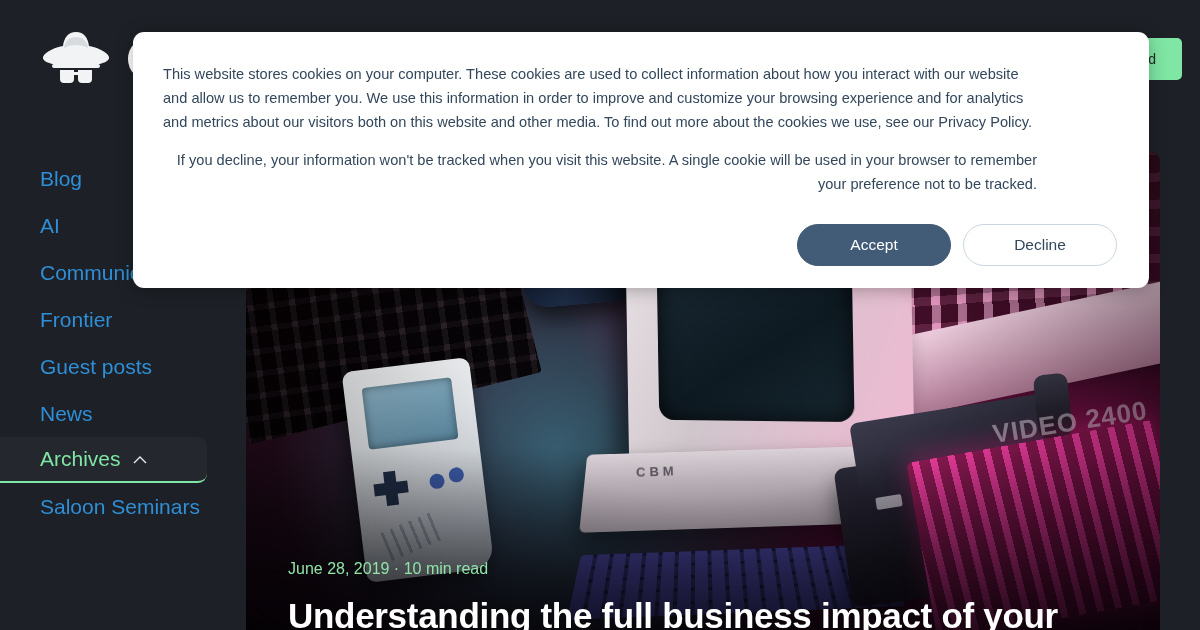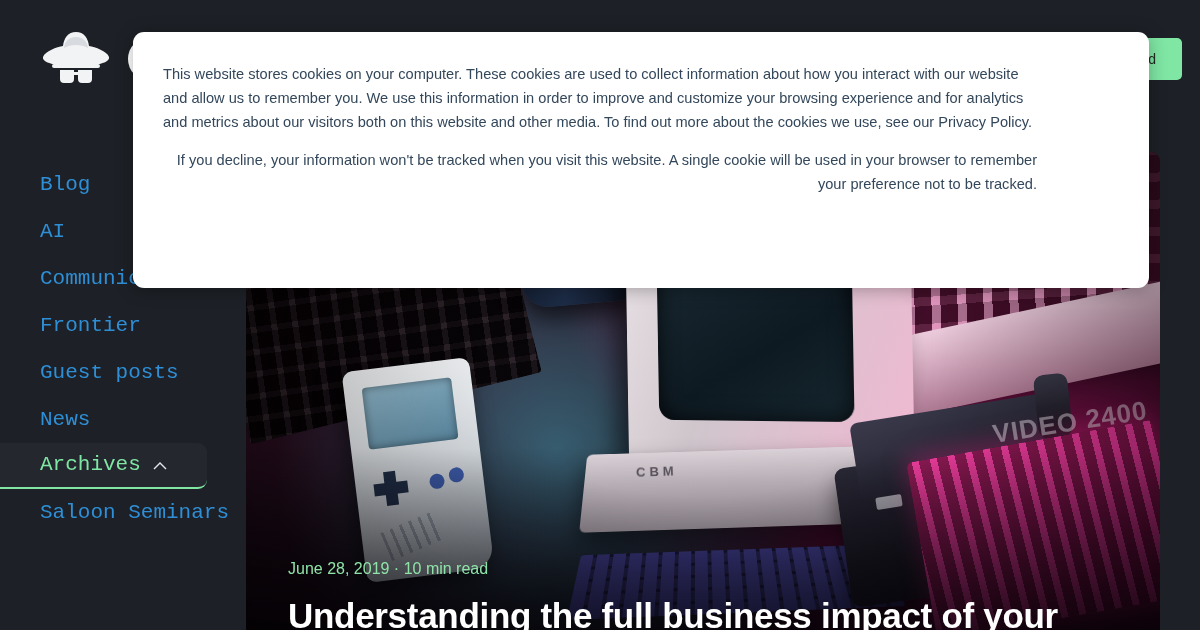--- a/index.html
+++ b/index.html
@@ -59,23 +59,22 @@
     font-size: 14px;
     line-height: 42px;
     white-space: nowrap;
     cursor: pointer;
   }
 
   
   .sidebar {
     position: absolute;
     left: 0;
-    top: 161px;
+    top: 155px;
     width: 225px;
-    font-family: Liberation Mono, monospace;
   }
 
   .side-link {
     display: block;
     padding: 0 0 0 40px;
     height: 47px;
     line-height: 47px;
     color: #2e8fd6;
     font-size: 21px;
     text-decoration: none;
@@ -499,16 +498,20 @@
     </div>
 
     <div class="hero-meta">June 28, 2019 · 10 min read</div>
     <h1 class="hero-title">Understanding the full business impact of your</h1>
   </article>
 
   <div class="cookie-overlay">
     <div class="cookie-dialog">
       <p class="cookie-text">This website stores cookies on your computer. These cookies are used to collect information about how you interact with our website and allow us to remember you. We use this information in order to improve and customize your browsing experience and for analytics and metrics about our visitors both on this website and other media. To find out more about the cookies we use, see our Privacy Policy.</p>
       <p class="cookie-text">If you decline, your information won't be tracked when you visit this website. A single cookie will be used in your browser to remember your preference not to be tracked.</p>
+      <div class="cookie-actions">
+        <button class="btn btn-accept">Accept</button>
+        <button class="btn btn-decline">Decline</button>
+      </div>
     </div>
   </div>
 
 </div>
 
 </body></html>

